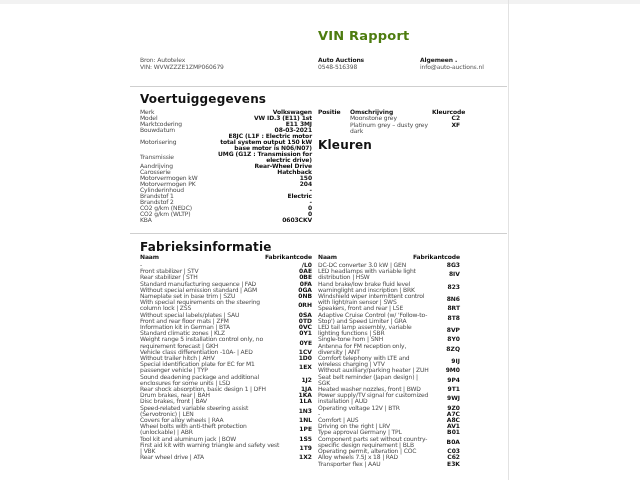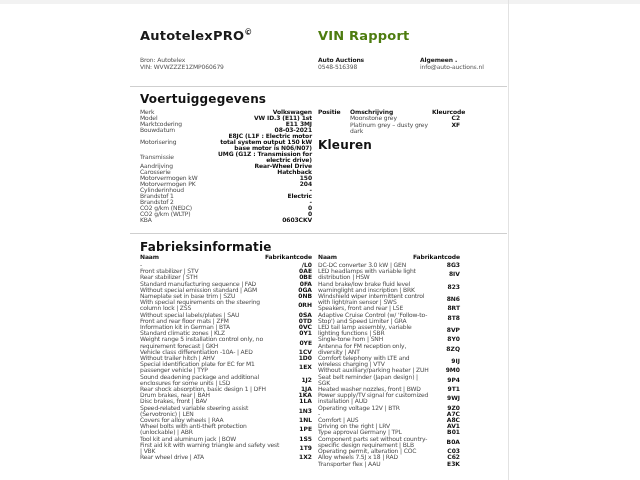--- a/index.html
+++ b/index.html
@@ -49,21 +49,20 @@
   .fname { flex:1; color:#4a4a4a; padding-right:4px; }
   .fcode { width:26px; text-align:right; font-weight:bold; color:#111; letter-spacing:0; }
 </style>
 </head>
 <body>
 
 <div class="page">
   <div class="topstrip"></div>
   <div class="vline"></div>
 
-  <div class="brand"><span>AutotelexPRO</span><sup>©</sup></div>
   <div class="doc-title">VIN Rapport</div>
 
   <div class="subblock" id="src-block">
     <div>Bron: Autotelex</div>
     <div>VIN: WVWZZZE1ZMP060679</div>
   </div>
   <div class="subblock" id="company-block">
     <div class="b">Auto Auctions</div>
     <div>0548-516398</div>
   </div>

